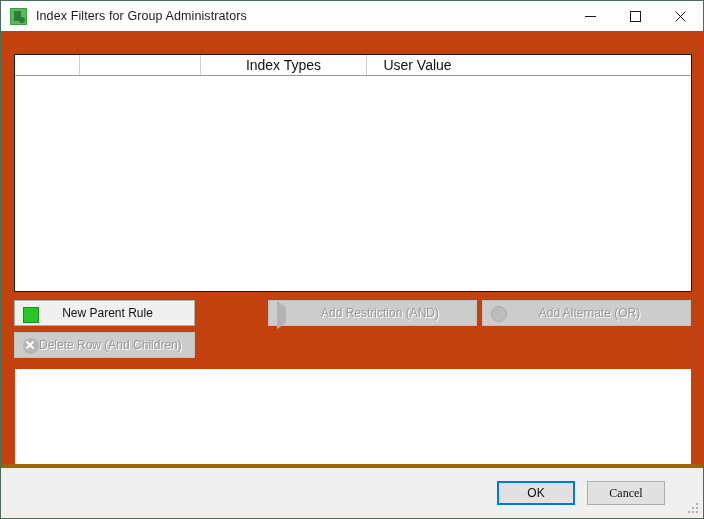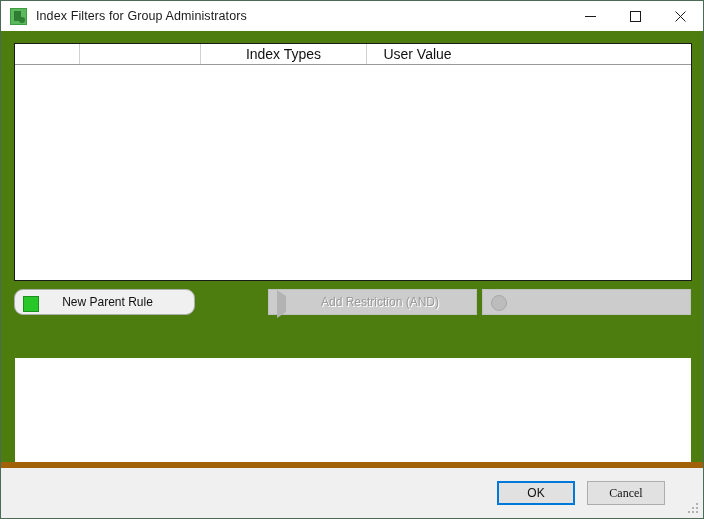--- a/index.html
+++ b/index.html
@@ -14,23 +14,24 @@
     background: #f0f0f0;
   }
 
   #window {
     position: absolute;
     left: 0; top: 0;
     width: 704px;
     height: 519px;
     box-sizing: border-box;
     border: 1px solid #4a6b55;
-    background: #4d7c0f;
+    background: #c2410c;
     display: flex;
     flex-direction: column;
+    gap: 11px;
   }
 
   
   #titlebar {
     height: 30px;
     min-height: 30px;
     background: #ffffff;
     display: flex;
     align-items: center;
     position: relative;
@@ -155,21 +156,21 @@
   .act-btn .btn-label {
     flex: 1 1 auto;
     text-align: center;
     padding-right: 18px;
     white-space: nowrap;
   }
   .act-btn.disabled .btn-label {
     text-shadow: 1px 1px 0 #ffffff;
   }
 
-  #btn-new-parent { left: 13px; top: 258px; width: 181px; border-radius: 9px; }
+  #btn-new-parent { left: 13px; top: 258px; width: 181px; }
   #btn-add-restriction { left: 267px; top: 258px; width: 209px; }
   #btn-add-alternate { left: 481px; top: 258px; width: 209px; }
   #btn-delete-row { left: 13px; top: 290px; width: 181px; }
 
   .ico-green-square {
     width: 11px; height: 11px;
     margin-top: 3px;
     background: #28c728;
     border: 1px solid #1d8f1d;
     box-sizing: border-box;
@@ -213,21 +214,21 @@
     top: 327px;
     width: 676px;
     height: 123px;
     background: #ffffff;
   }
 
   
   #footer {
     height: 50px;
     min-height: 50px;
-    border-top: 6px solid #a16207;
+    border-top: 4px solid #a16207;
     background: #f0f0f0;
     position: relative;
   }
   .dlg-btn {
     position: absolute;
     top: 13px;
     width: 78px;
     height: 24px;
     box-sizing: border-box;
     font-size: 12px;
@@ -304,22 +305,27 @@
       <span class="btn-label">New Parent Rule</span>
     </div>
 
     <div class="act-btn disabled" id="btn-add-restriction">
       <span class="btn-ico ico-play"></span>
       <span class="btn-label">Add Restriction (AND)</span>
     </div>
 
     <div class="act-btn disabled" id="btn-add-alternate">
       <span class="btn-ico ico-circle"></span>
-    </div>
-
+      <span class="btn-label">Add Alternate (OR)</span>
+    </div>
+
+    <div class="act-btn disabled" id="btn-delete-row">
+      <span class="btn-ico ico-circle-x"></span>
+      <span class="btn-label">Delete Row (And Children)</span>
+    </div>
 
     <div id="preview-panel"></div>
 
   </div>
 
   <div id="footer">
     <div class="dlg-btn" id="btn-ok">OK</div>
     <div class="dlg-btn" id="btn-cancel">Cancel</div>
 
     <div id="resize-grip">

